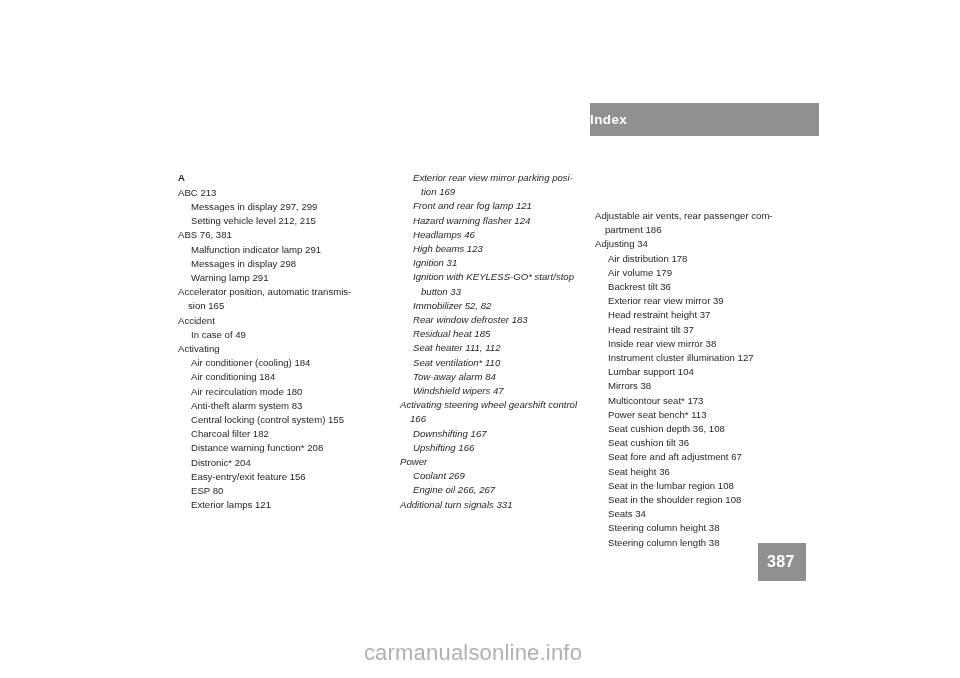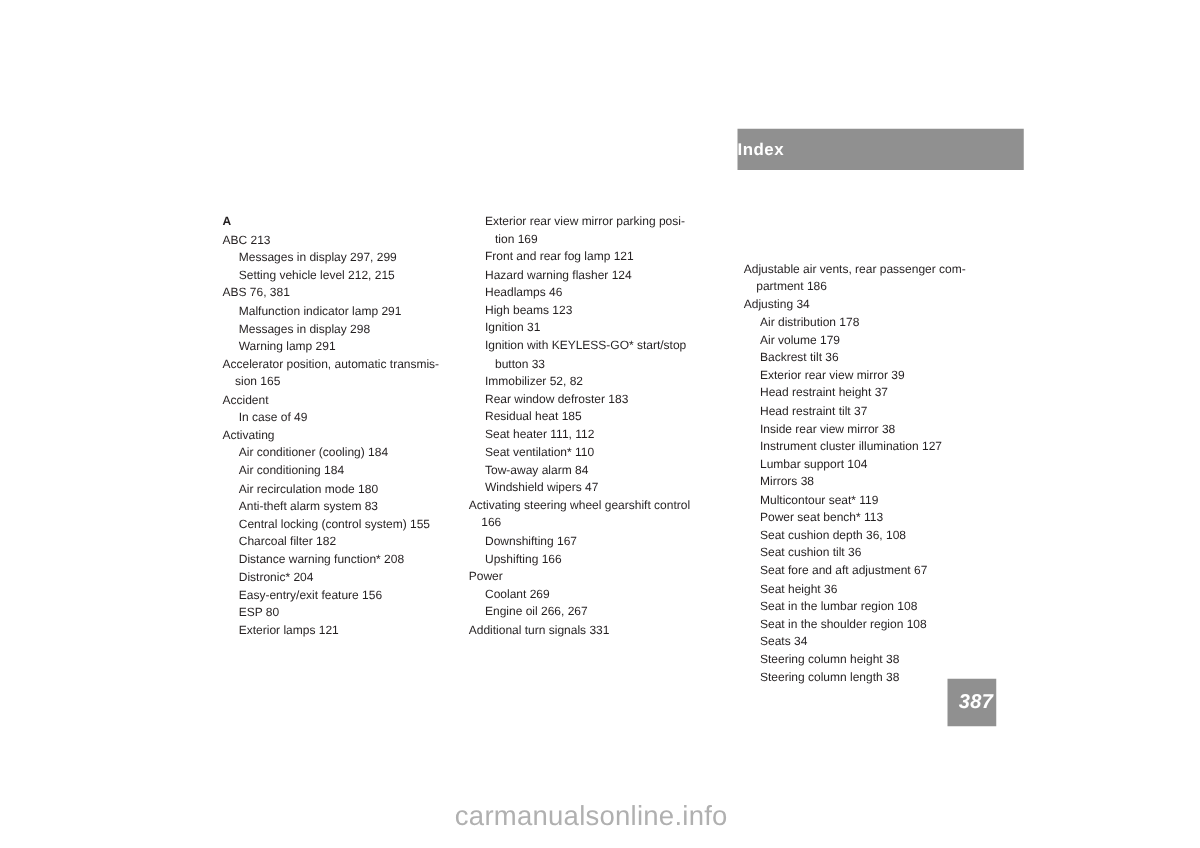--- a/index.html
+++ b/index.html
@@ -34,28 +34,27 @@
     font-size: 13.5px;
     font-weight: bold;
     letter-spacing: 0.4px;
   }
 
   
   #page-number-box {
     position: absolute;
     left: 758px;
     top: 543px;
-    width: 39px;
+    width: 48px;
     height: 38px;
     background: #909090;
     display: flex;
     align-items: center;
     box-sizing: border-box;
     padding-left: 9px;
-    font-style: italic;
   }
   #page-number {
     color: #ffffff;
     font-size: 16px;
     font-weight: bold;
     letter-spacing: 0.3px;
   }
 
   
   #index-columns {
@@ -63,21 +62,21 @@
     left: 0;
     top: 171px;
     width: 960px;
   }
   .index-column {
     position: absolute;
     top: 0;
     width: 200px;
   }
   #index-column-1 { left: 178px; }
-  #index-column-2 { left: 375px; }
+  #index-column-2 { left: 400px; font-style: italic; }
   #index-column-3 { left: 595px; margin-top: 38px; }
 
   .letter-heading {
     font-size: 9.6px;
     font-weight: bold;
     line-height: 14.2px;
     margin: 0 0 0.5px 0;
   }
   .entry {
     font-size: 9.6px;
@@ -172,21 +171,21 @@
       <p class="entry level-1">Air distribution 178</p>
       <p class="entry level-1">Air volume 179</p>
       <p class="entry level-1">Backrest tilt 36</p>
       <p class="entry level-1">Exterior rear view mirror 39</p>
       <p class="entry level-1">Head restraint height 37</p>
       <p class="entry level-1">Head restraint tilt 37</p>
       <p class="entry level-1">Inside rear view mirror 38</p>
       <p class="entry level-1">Instrument cluster illumination 127</p>
       <p class="entry level-1">Lumbar support 104</p>
       <p class="entry level-1">Mirrors 38</p>
-      <p class="entry level-1">Multicontour seat* 119</p>
+      <p class="entry level-1">Multicontour seat* 173</p>
       <p class="entry level-1">Power seat bench* 113</p>
       <p class="entry level-1">Seat cushion depth 36, 108</p>
       <p class="entry level-1">Seat cushion tilt 36</p>
       <p class="entry level-1">Seat fore and aft adjustment 67</p>
       <p class="entry level-1">Seat height 36</p>
       <p class="entry level-1">Seat in the lumbar region 108</p>
       <p class="entry level-1">Seat in the shoulder region 108</p>
       <p class="entry level-1">Seats 34</p>
       <p class="entry level-1">Steering column height 38</p>
       <p class="entry level-1">Steering column length 38</p>

